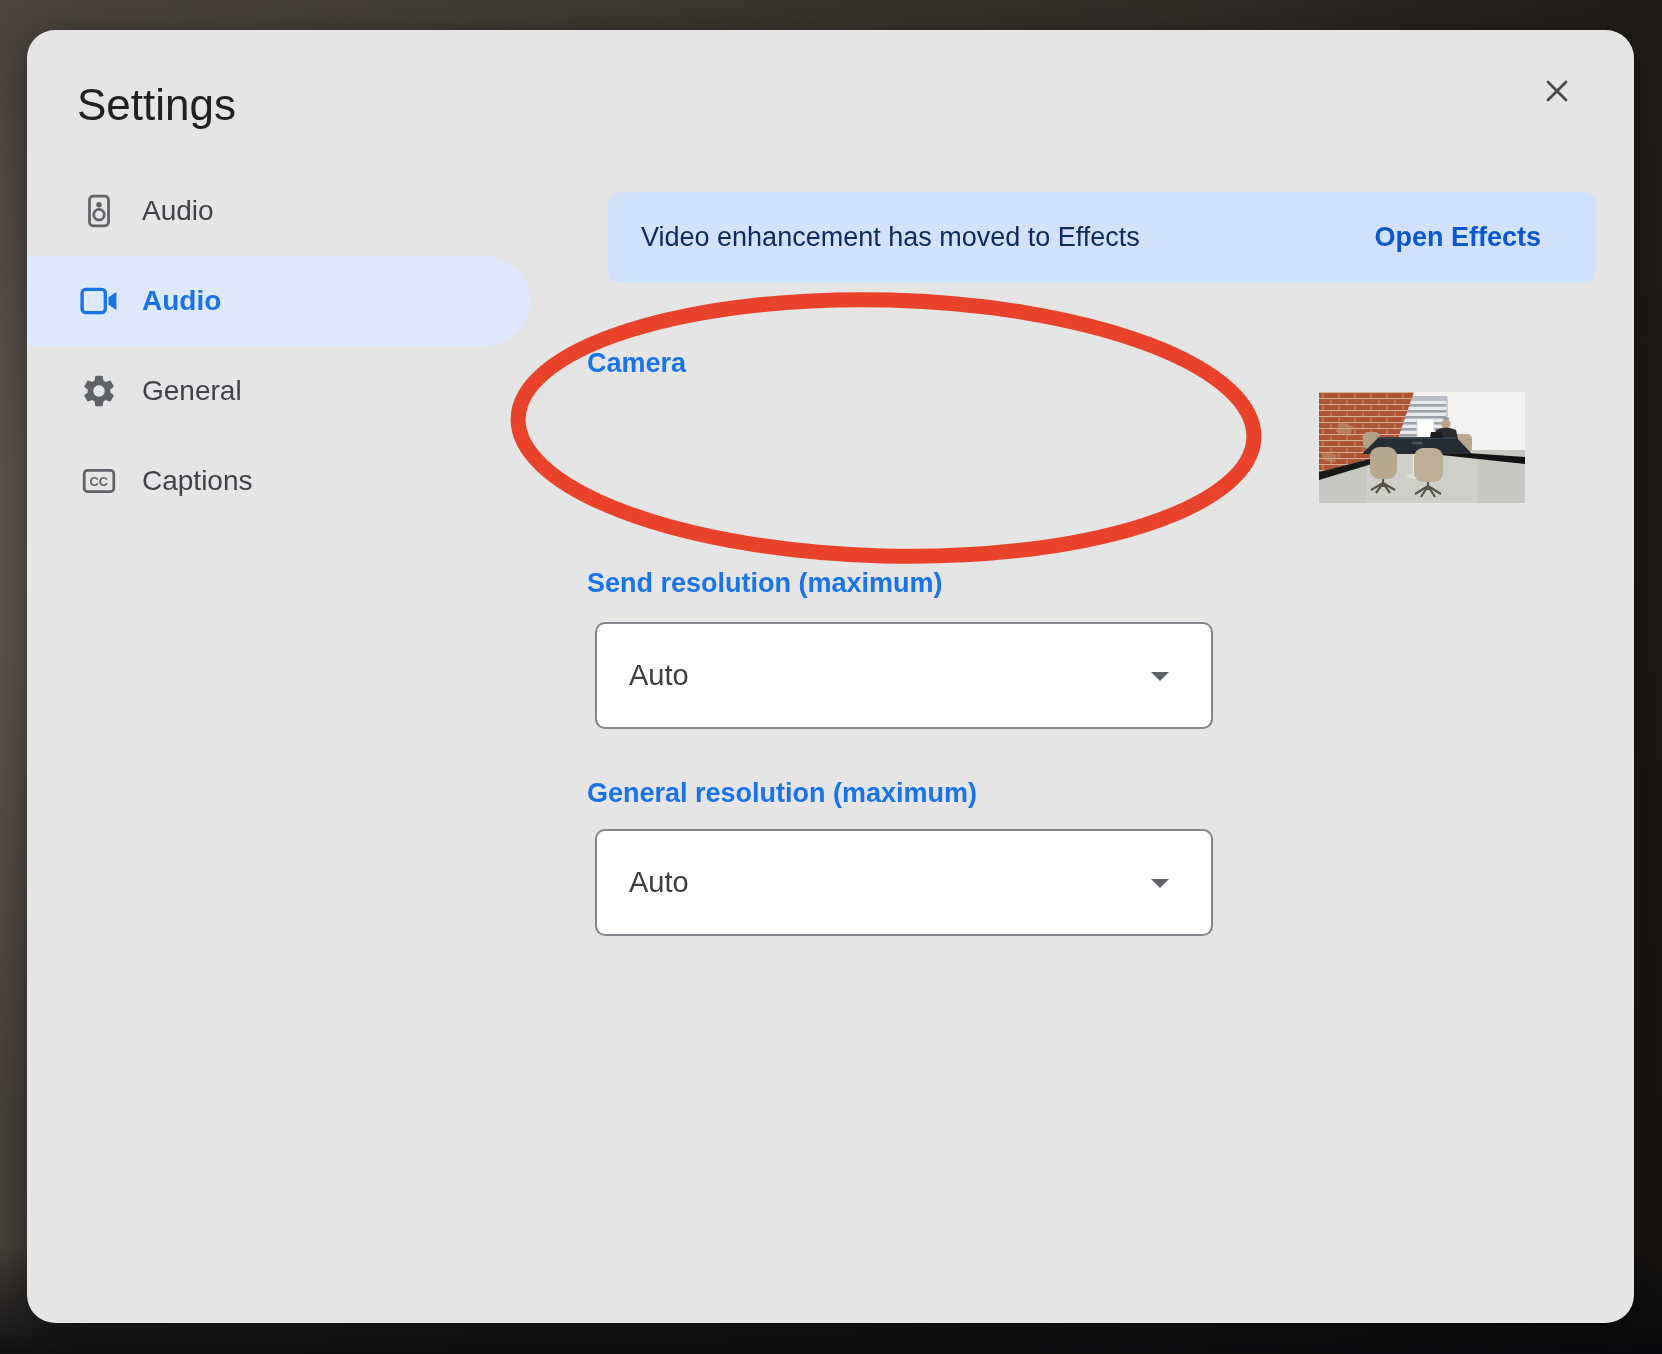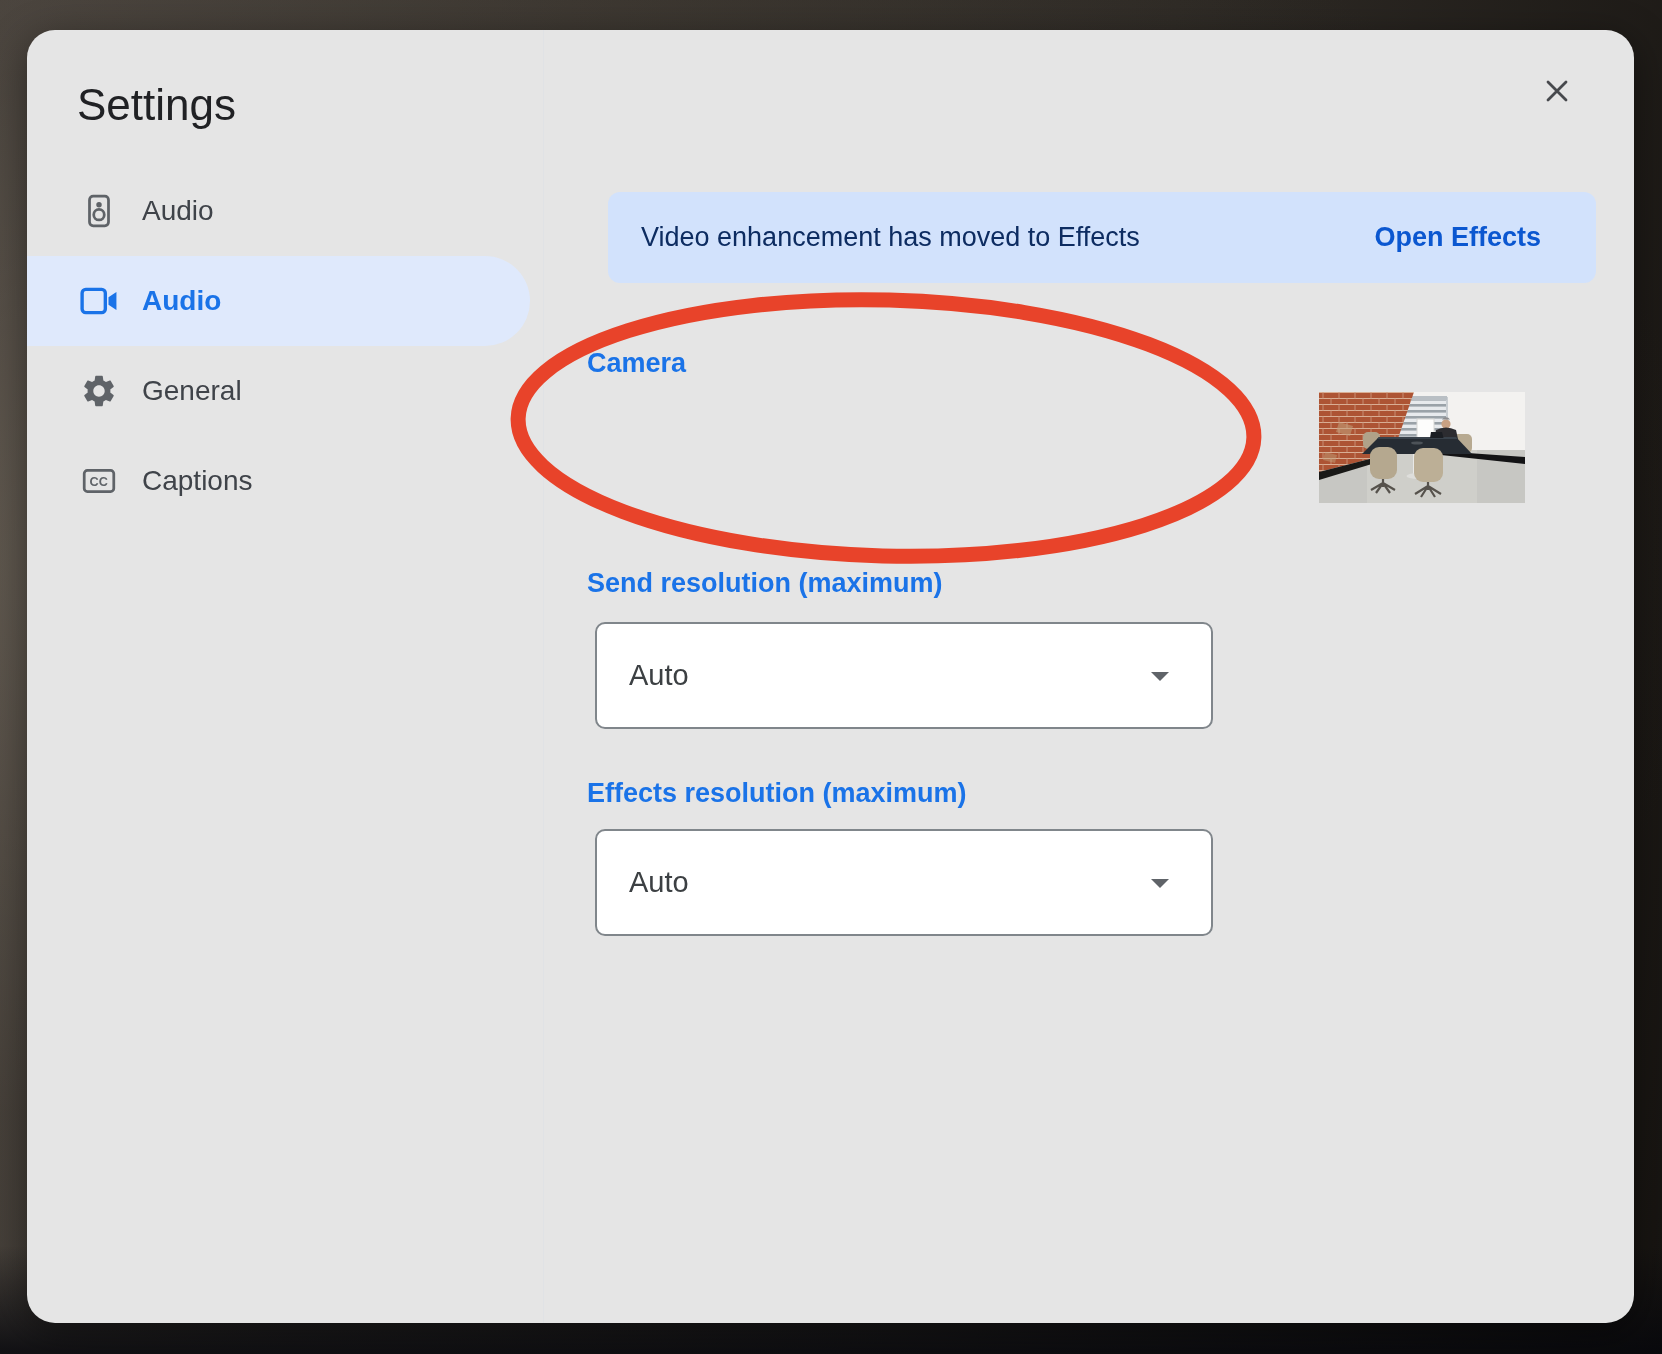--- a/index.html
+++ b/index.html
@@ -217,21 +217,21 @@
     <div class="field-label label-send">Send resolution (maximum)</div>
     <div class="select select-send">
       <span class="select-value">Auto</span>
       <span class="caret">
         <svg viewBox="0 0 22 12" width="22" height="12">
             <path d="M2 2 L20 2 L11 11 Z" fill="#5f6368"></path>
           </svg>
       </span>
     </div>
 
-    <div class="field-label label-receive">Effects resolution (maximum)</div>
+    <div class="field-label label-receive">General resolution (maximum)</div>
     <div class="select select-receive">
       <span class="select-value">Auto</span>
       <span class="caret">
         <svg viewBox="0 0 22 12" width="22" height="12">
             <path d="M2 2 L20 2 L11 11 Z" fill="#5f6368"></path>
           </svg>
       </span>
     </div>
 
     <svg class="annotation" viewBox="0 0 770 296">

